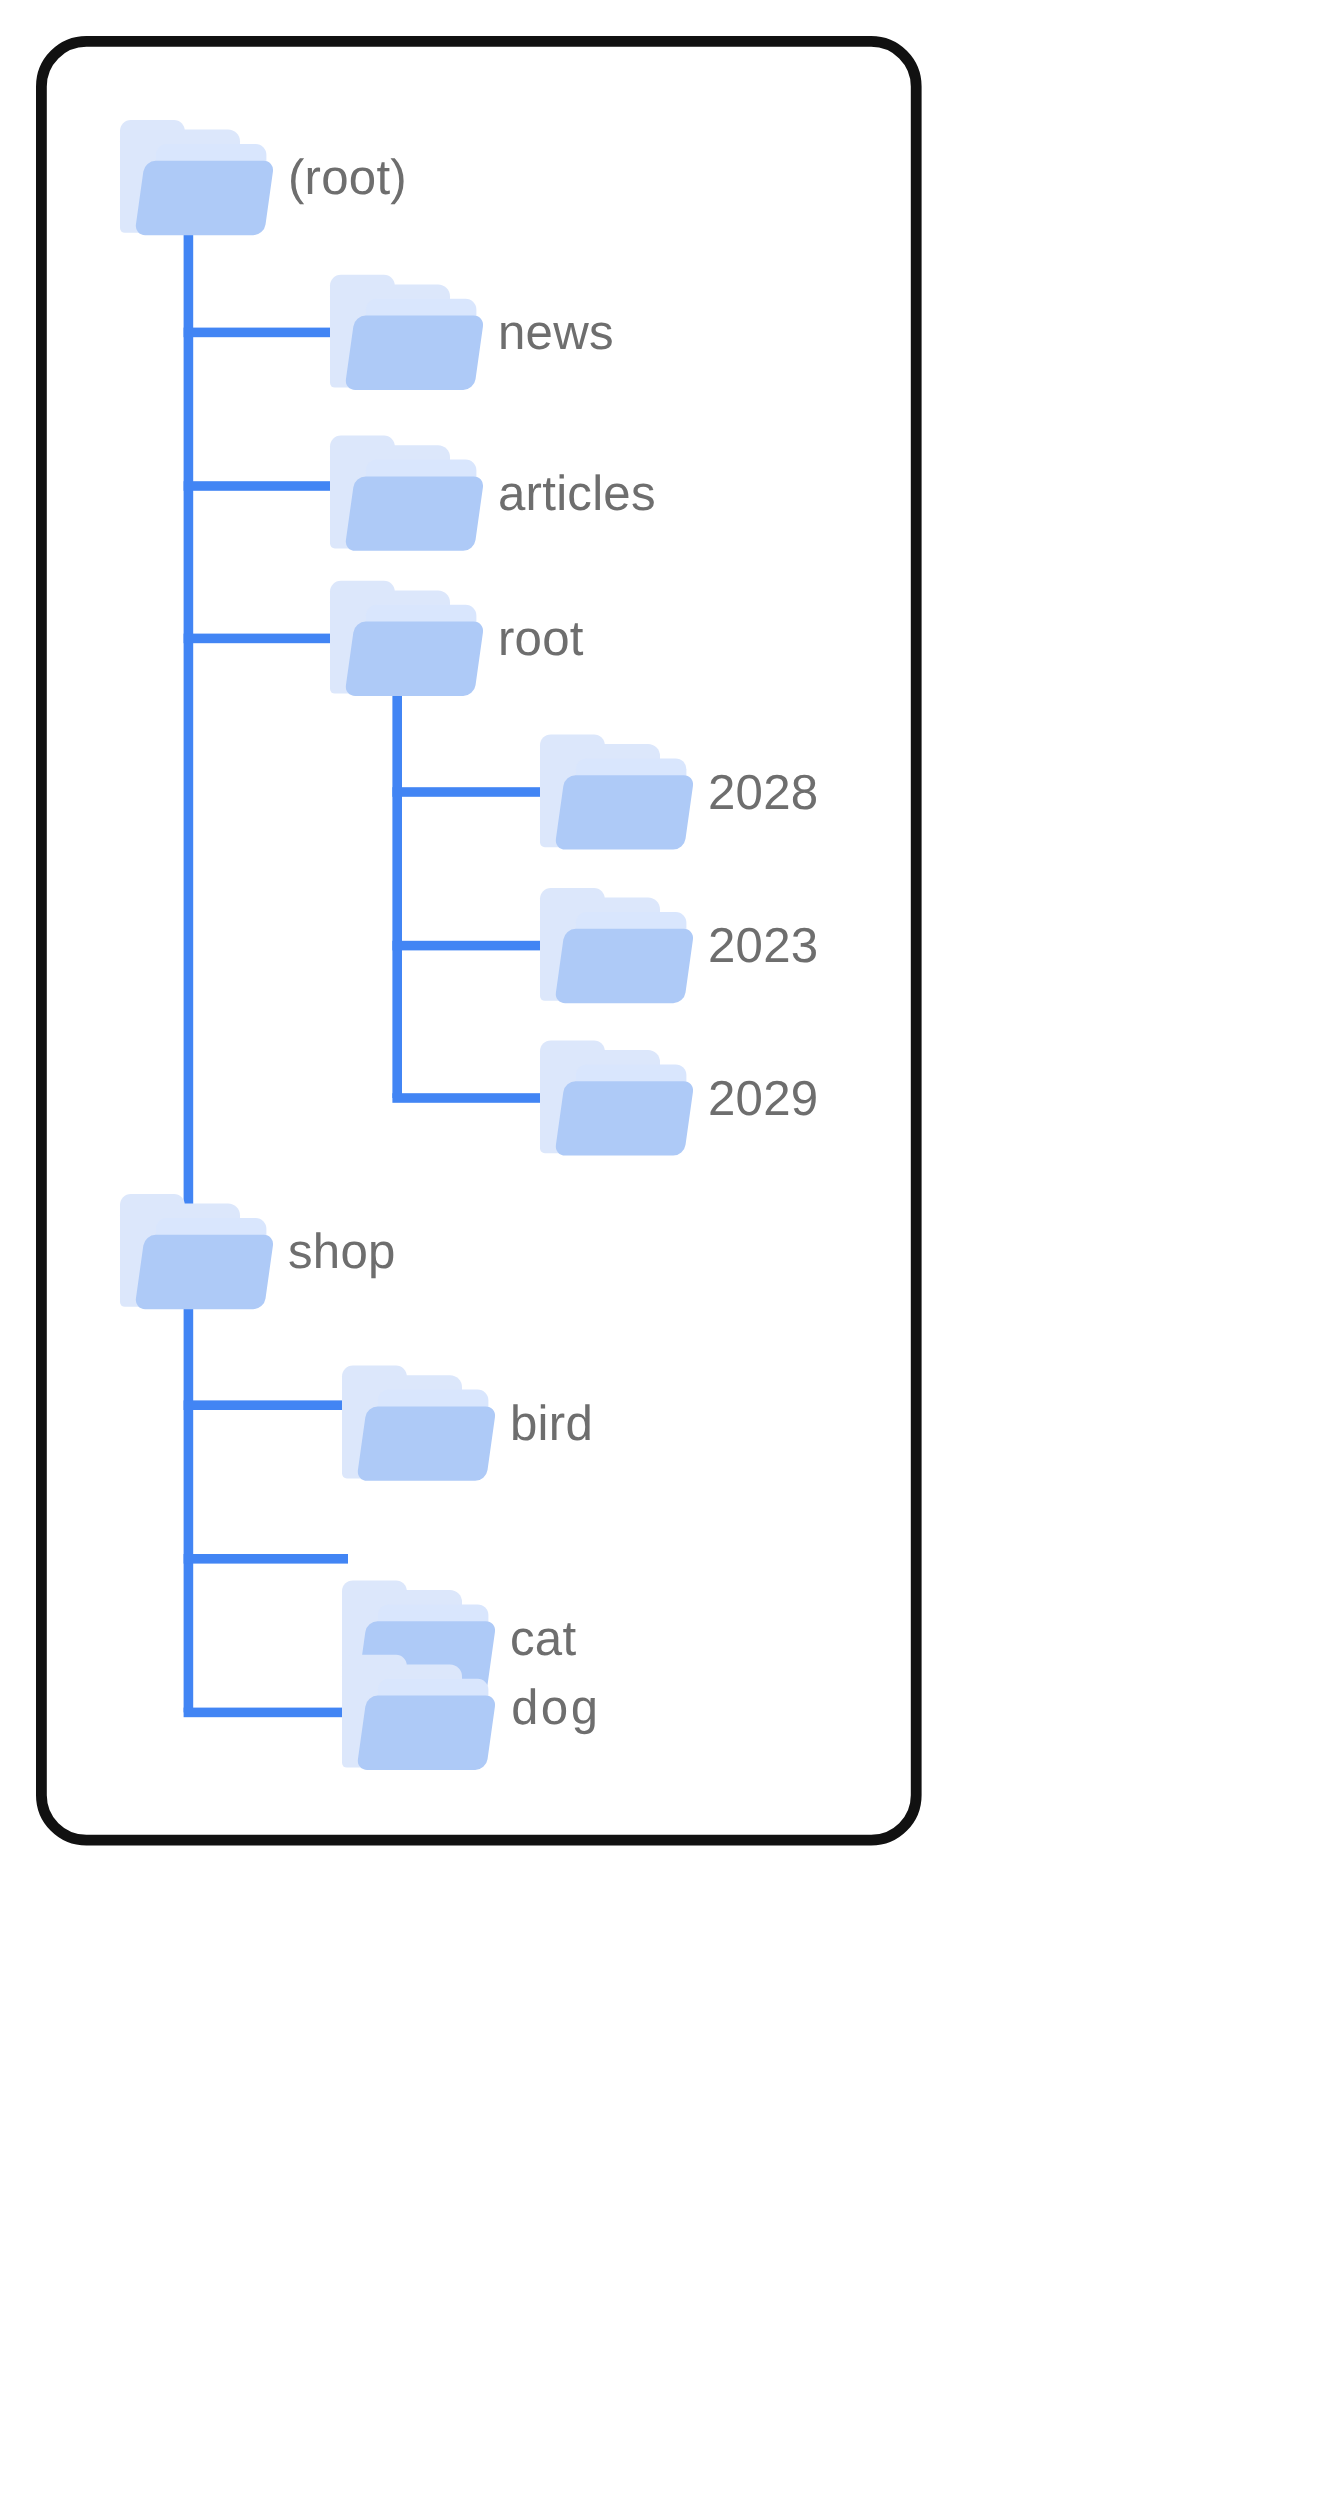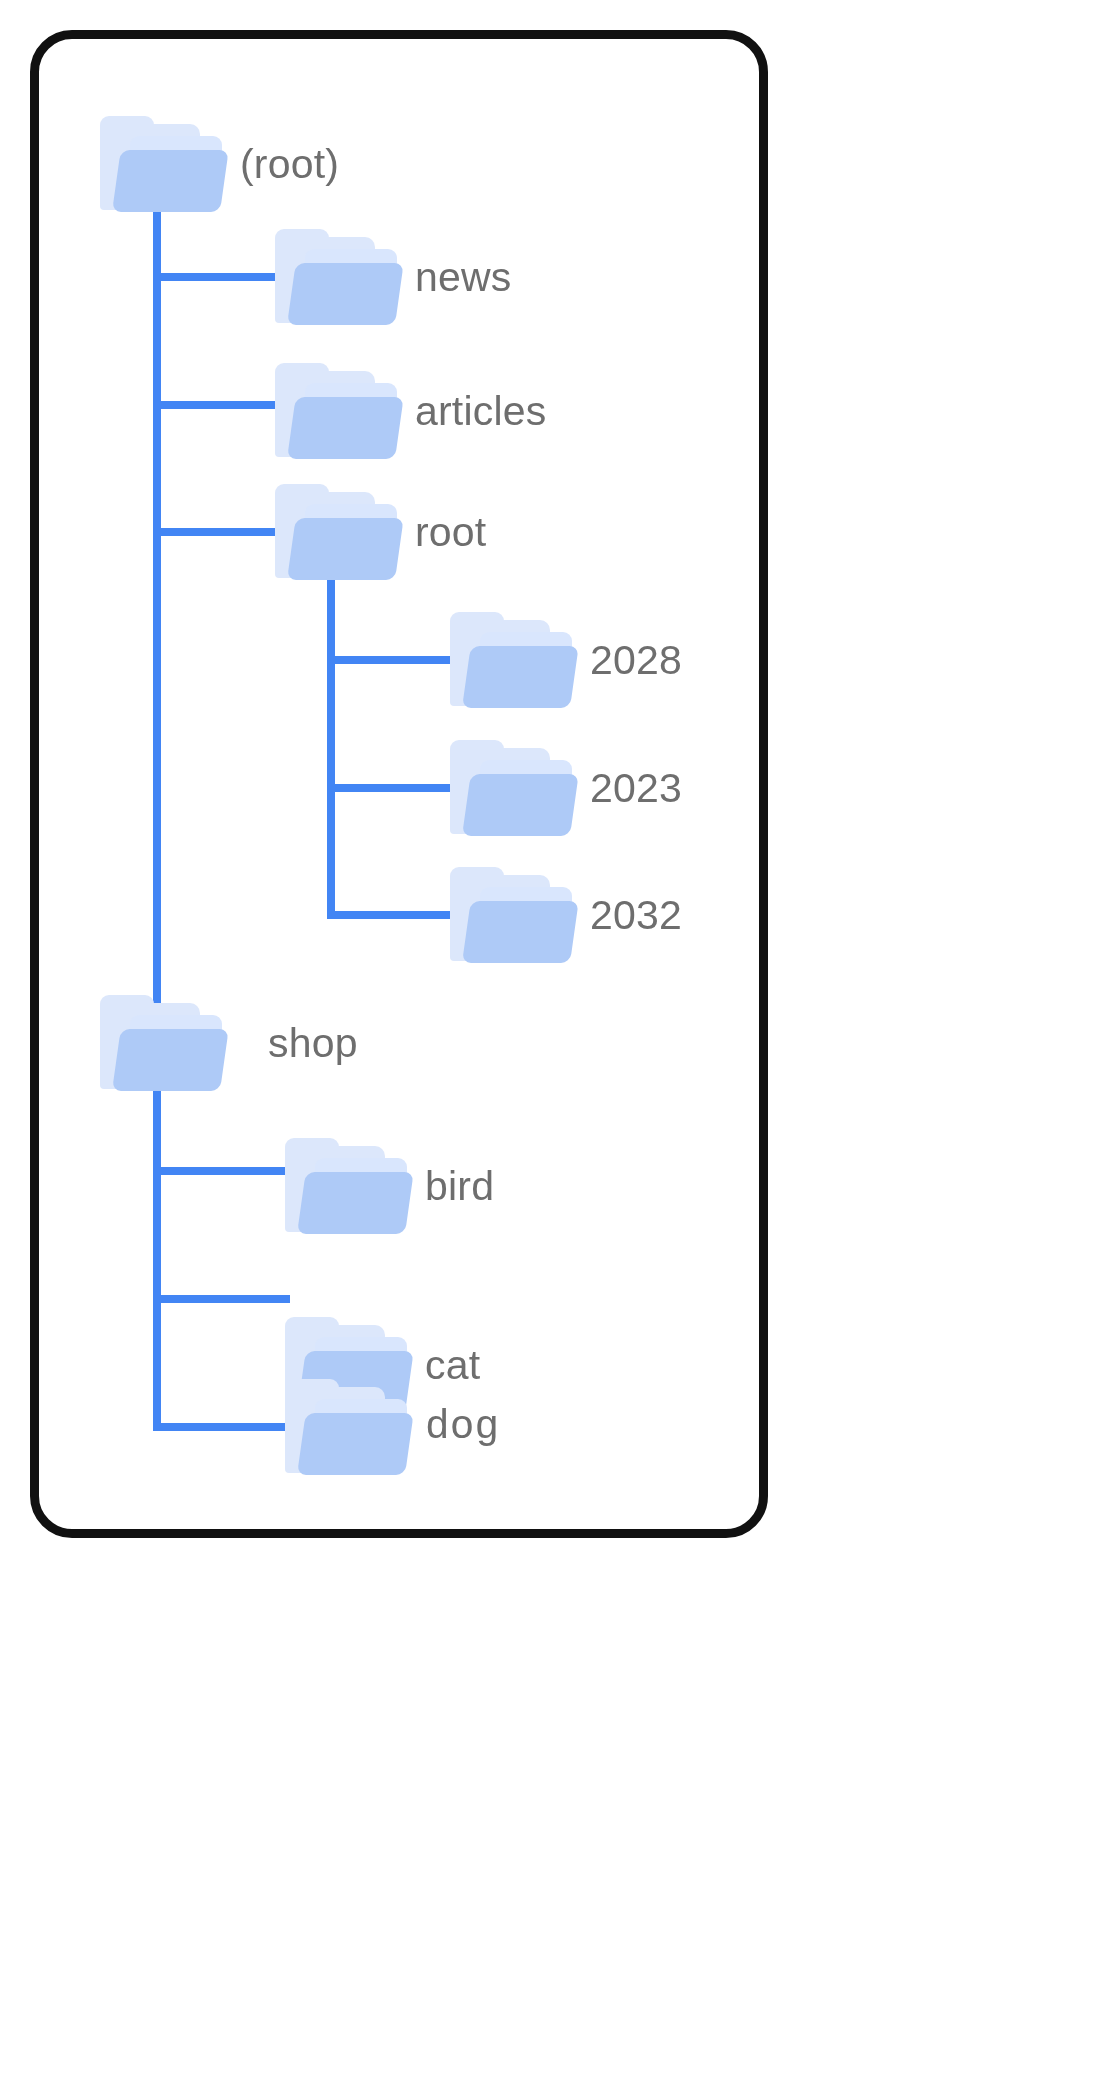--- a/index.html
+++ b/index.html
@@ -78,21 +78,21 @@
       <rect x="327" y="656" width="128" height="8" fill="#4285f4"></rect>
       <rect x="327" y="784" width="128" height="8" fill="#4285f4"></rect>
       <rect x="327" y="911" width="128" height="8" fill="#4285f4"></rect>
       <rect x="153" y="1075" width="8" height="352" fill="#4285f4"></rect>
       <rect x="153" y="1167" width="137" height="8" fill="#4285f4"></rect>
       <rect x="153" y="1295" width="137" height="8" fill="#4285f4"></rect>
       <rect x="153" y="1423" width="137" height="8" fill="#4285f4"></rect>
     </svg>
 
   <div id="node-layer">
-      <div class="node" style="left: 100px; top: 116px;">
+      <div class="node" style="left: 100px; top: 100px;">
         <div class="folder">
           <div class="back"></div>
           <div class="tabtop"></div>
           <div class="mid"></div>
           <div class="front"></div>
         </div>
         <div class="label">(root)</div>
       </div>
       <div class="node" style="left: 275px; top: 229px;">
         <div class="folder">
@@ -139,23 +139,23 @@
         </div>
         <div class="label">2023</div>
       </div>
       <div class="node" style="left: 450px; top: 867px;">
         <div class="folder">
           <div class="back"></div>
           <div class="tabtop"></div>
           <div class="mid"></div>
           <div class="front"></div>
         </div>
-        <div class="label">2032</div>
+        <div class="label">2029</div>
       </div>
-      <div class="node" style="left: 100px; top: 995px; gap: 28px;">
+      <div class="node" style="left: 100px; top: 995px;">
         <div class="folder">
           <div class="back"></div>
           <div class="tabtop"></div>
           <div class="mid"></div>
           <div class="front"></div>
         </div>
         <div class="label">shop</div>
       </div>
       <div class="node" style="left: 285px; top: 1138px;">
         <div class="folder">

